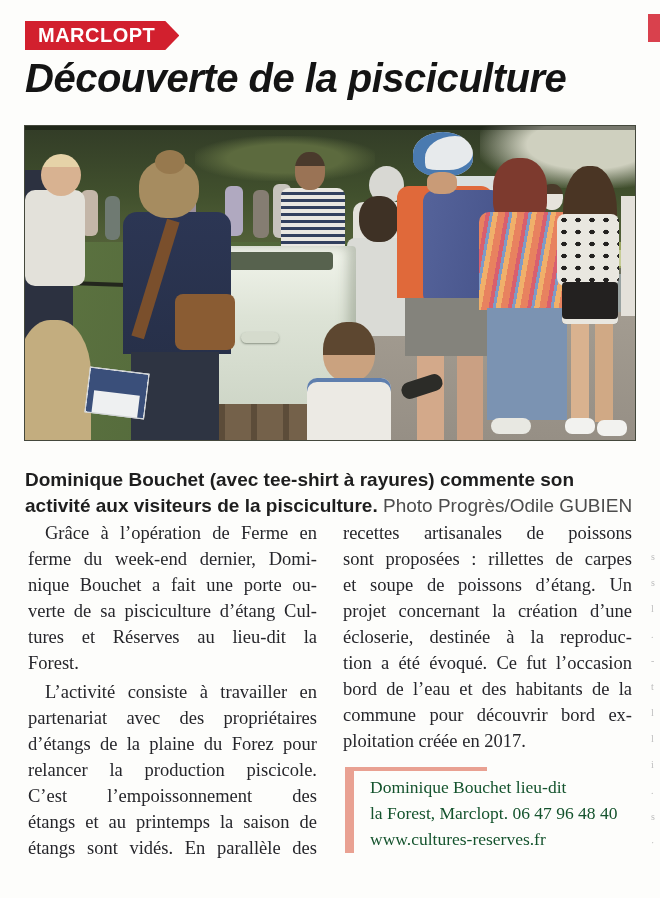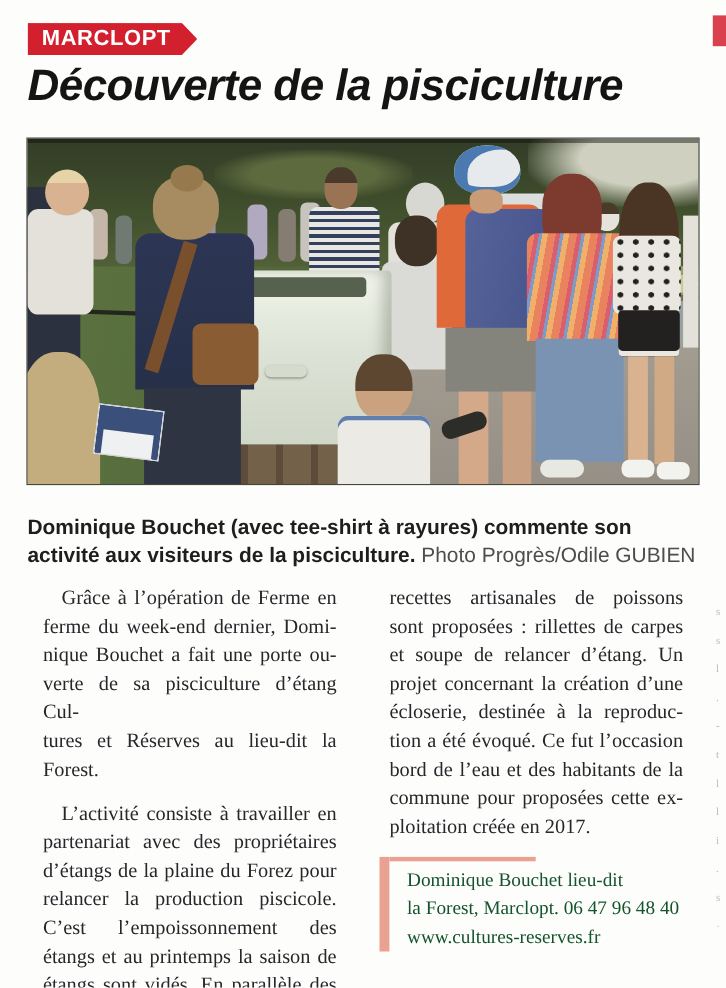--- a/index.html
+++ b/index.html
@@ -22,21 +22,21 @@
   .s{position:absolute;}
 
   
   .caption{position:absolute;left:25px;top:448px;width:610px;font-size:19px;font-weight:bold;
            line-height:26px;color:#1e1e1e;}
   .caption .credit{font-weight:normal;color:#4d4d4d;}
 
   
   .columns{position:absolute;left:25px;top:517px;width:610px;display:flex;gap:20px;}
   .col{width:295px;font-family:"Liberation Serif",serif;font-size:18.5px;line-height:26px;color:#26262b;}
-  .para{margin:14px;}
+  .para{margin:3px;}
   .line{text-align:justify;text-align-last:justify;}
   .line.last{text-align-last:left;}
   .para.indent .line:first-child{padding-left:17px;}
 
   
   .contact{position:relative;margin-top:13px;padding:7px 0 0 30px;
            font-family:"Liberation Serif",serif;font-size:17.5px;line-height:26px;color:#14532d;}
   .contact .vbar{position:absolute;left:5px;top:0;width:9px;height:86px;background:#e9a192;}
   .contact .hbar{position:absolute;left:14px;top:0;width:133px;height:4px;background:#e9a192;}
 
@@ -162,26 +162,26 @@
           <div class="line">C’est l’empoissonnement des</div>
           <div class="line">étangs et au printemps la saison de</div>
           <div class="line">étangs sont vidés. En parallèle des</div>
         </div>
       </div>
     <div class="col">
 
     <div class="para">
           <div class="line">recettes artisanales de poissons</div>
           <div class="line">sont proposées : rillettes de carpes</div>
-          <div class="line">et soupe de relancer d’étang. Un</div>
+          <div class="line">et soupe de poissons d’étang. Un</div>
           <div class="line">projet concernant la création d’une</div>
           <div class="line">écloserie, destinée à la reproduc-</div>
           <div class="line">tion a été évoqué. Ce fut l’occasion</div>
           <div class="line">bord de l’eau et des habitants de la</div>
-          <div class="line">commune pour proposées cette ex-</div>
+          <div class="line">commune pour découvrir bord ex-</div>
           <div class="line last">ploitation créée en 2017.</div>
         </div>
         <div class="contact">
           <div class="vbar"></div>
           <div class="hbar"></div>
           <div>Dominique Bouchet lieu-dit</div>
           <div>la Forest, Marclopt. 06 47 96 48 40</div>
           <div>www.cultures-reserves.fr</div>
         </div>
       </div>

